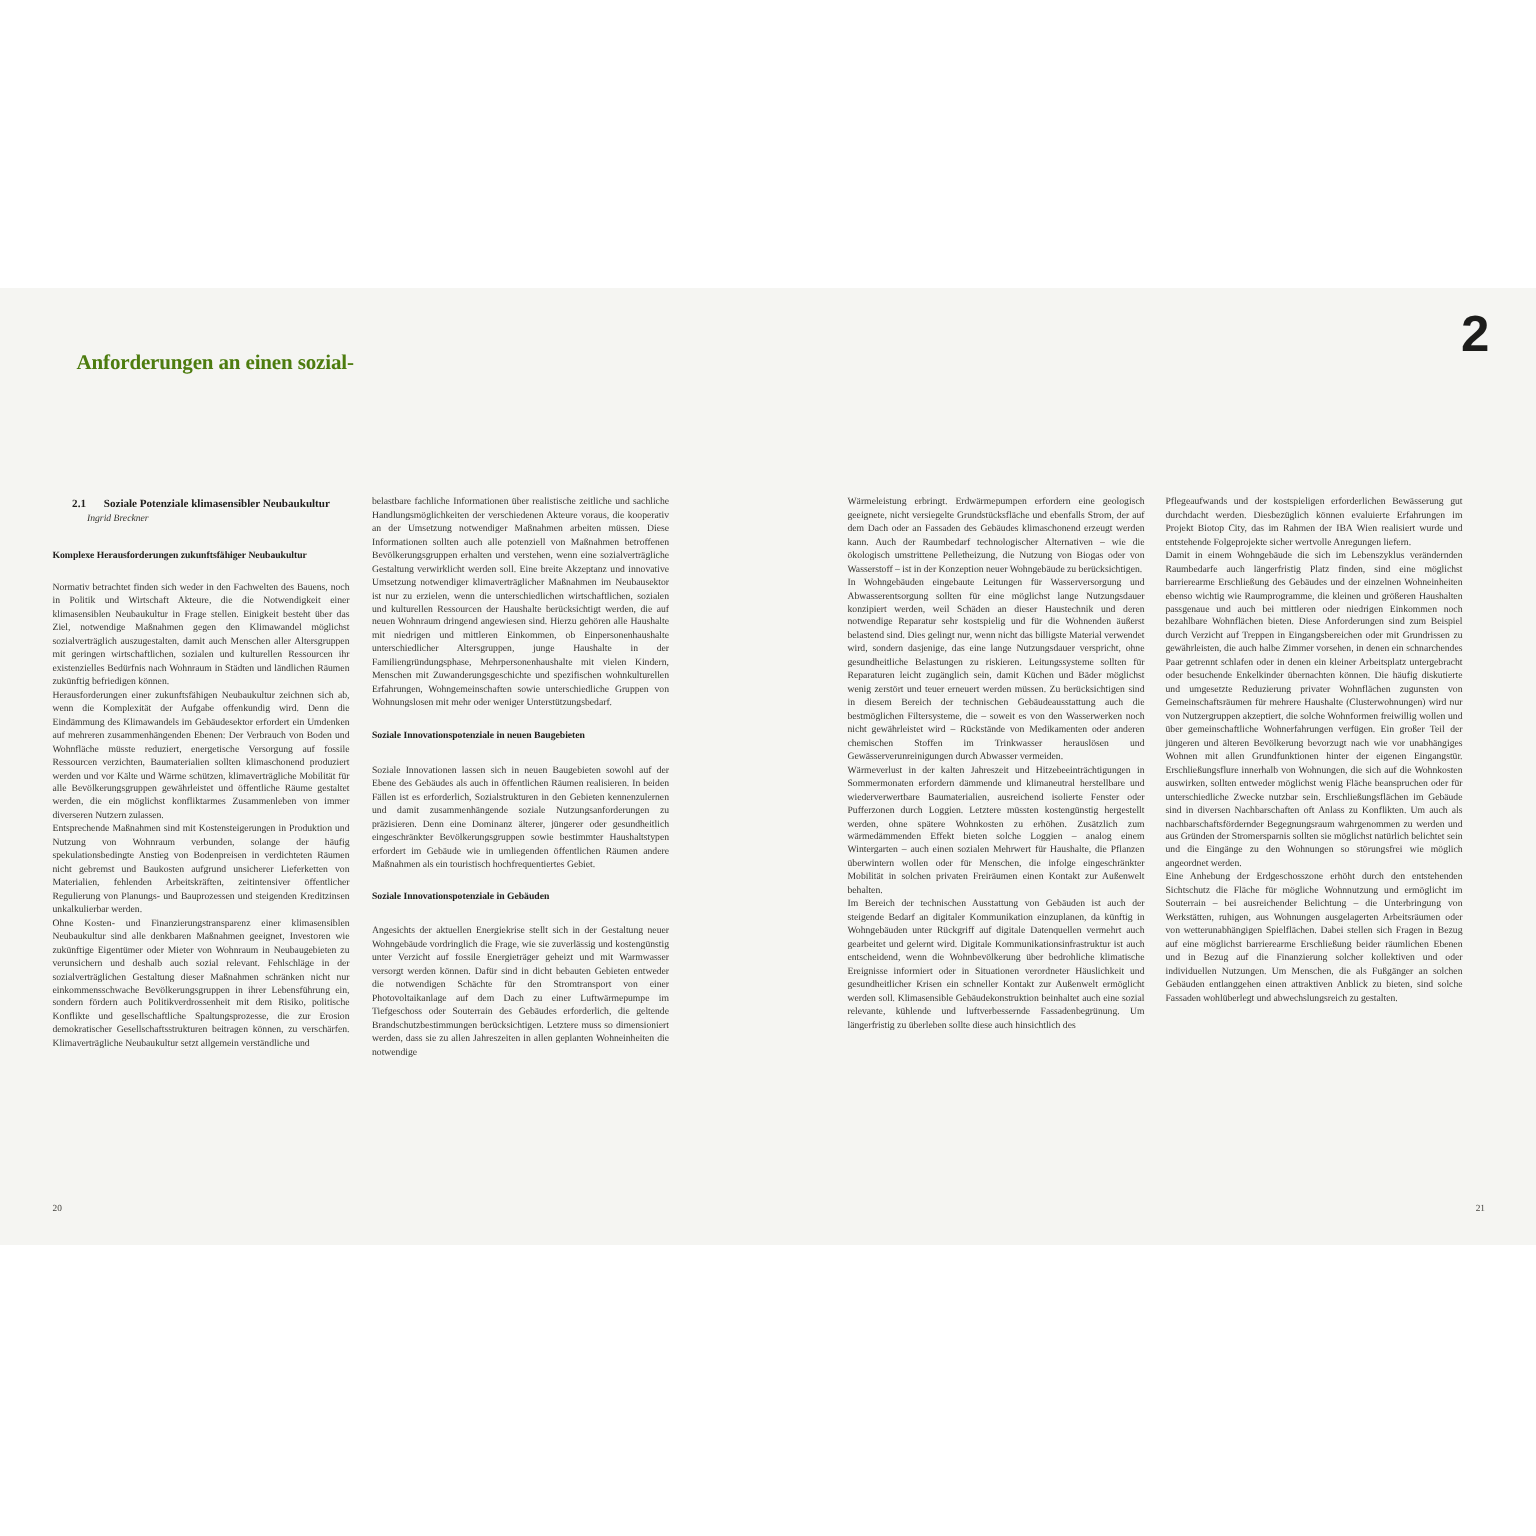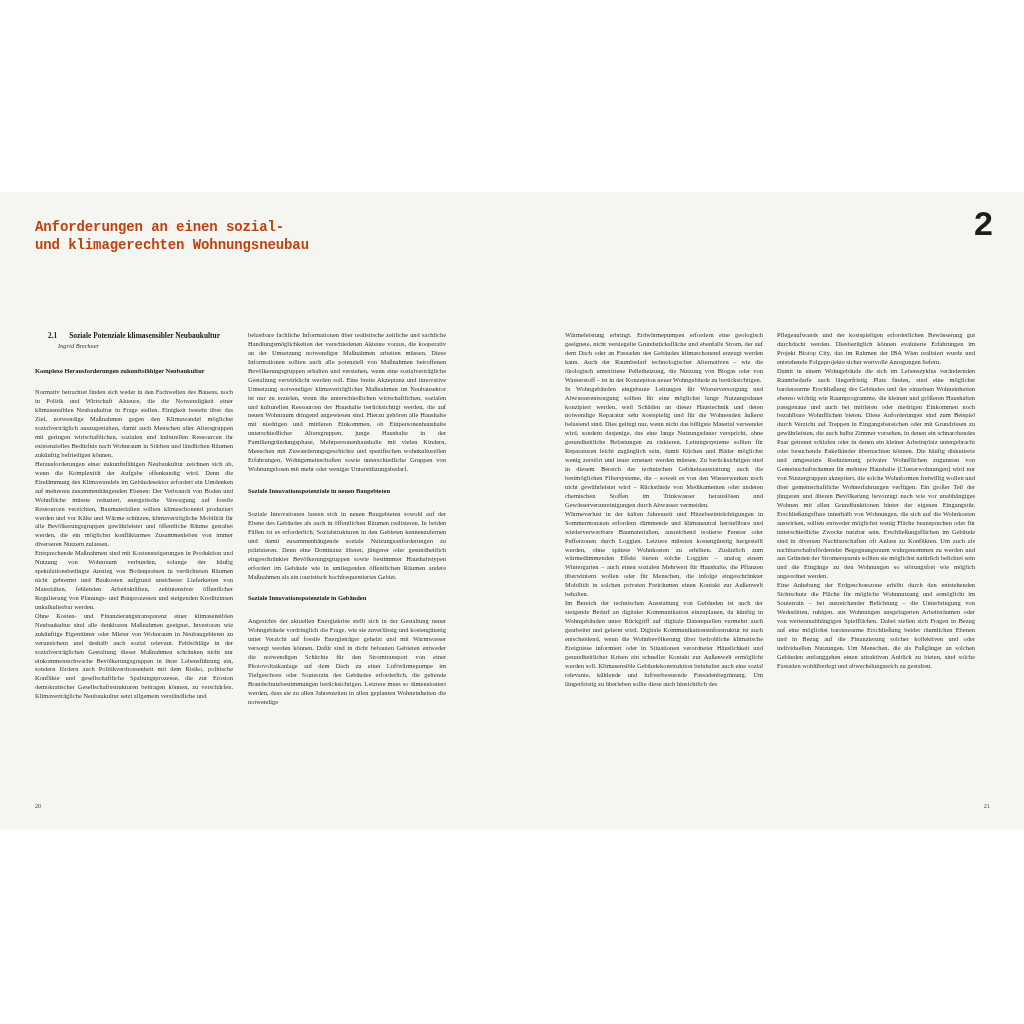--- a/index.html
+++ b/index.html
@@ -6,23 +6,23 @@
   body{
     width:1024px;height:1024px;background:#ffffff;position:relative;
     font-family:"Liberation Serif", serif;
     -webkit-font-smoothing:antialiased;
   }
   .spread{
     position:absolute;left:0;top:192px;width:1024px;height:638px;
     background:#f5f5f2;
   }
   .title{
-    position:absolute;left:35px;top:26px;margin:0;
-    font-family:Liberation Mono, monospace;font-weight:700;
-    font-size:14px;line-height:18px;color:#c2410c;letter-spacing:-0.1px;
+    position:absolute;left:35px;top:26px;margin:16px;
+    font-family:Liberation Serif, serif;font-weight:700;
+    font-size:14px;line-height:18px;color:#4d7c0f;letter-spacing:-0.1px;
   }
   .title span{display:block;}
   .chapnum{
     position:absolute;right:31px;top:14px;
     font-family:"Liberation Sans", sans-serif;font-weight:700;
     font-size:34px;line-height:34px;color:#1d1d1b;
   }
   .col{
     position:absolute;top:139px;width:198px;
     font-size:6.45px;line-height:8.93px;color:#34322d;
@@ -52,21 +52,20 @@
   .pn-left{left:35px;}
   .pn-right{right:34px;}
 </style>
 </head>
 <body>
 
 <div class="spread">
 
   <h1 class="title">
     <span>Anforderungen an einen sozial-</span>
-    <span>und klimagerechten Wohnungsneubau</span>
   </h1>
 
   <div class="chapnum">2</div>
 
   <section class="col c1">
     <div class="sechead">
       <span class="secnum">2.1</span>
       <span>Soziale Potenziale klimasensibler Neubaukultur</span>
     </div>
     <div class="author">Ingrid Breckner</div>

